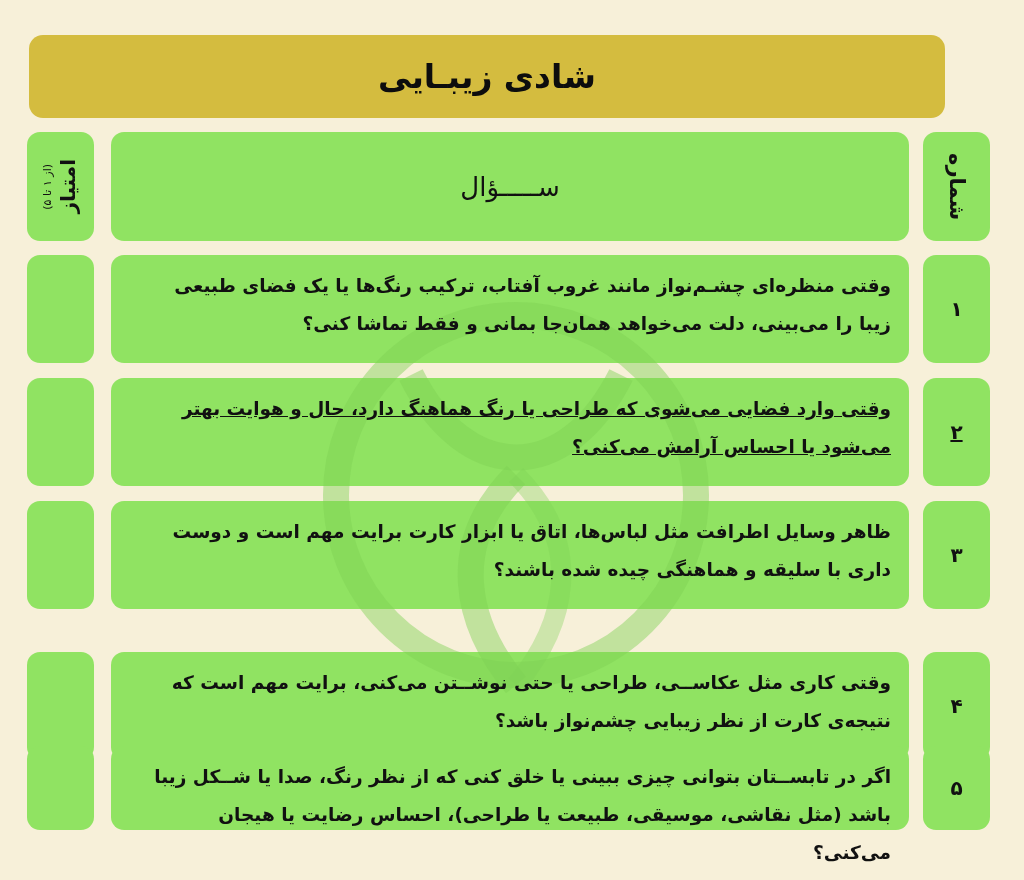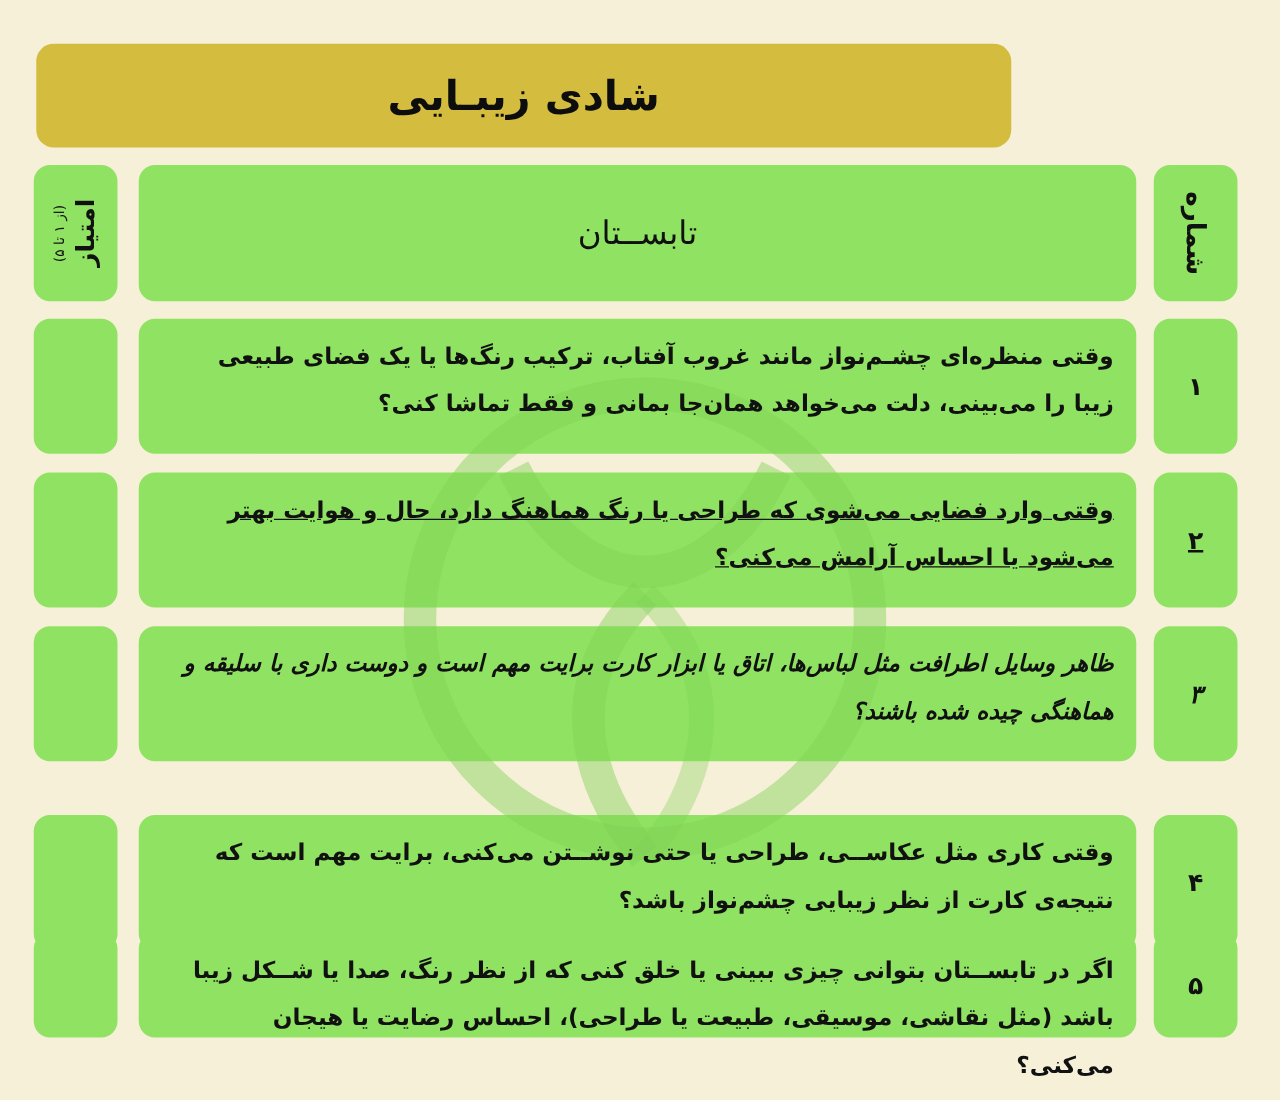--- a/index.html
+++ b/index.html
@@ -12,21 +12,21 @@
       background: #f7f0d9;
       position: relative;
       overflow: hidden;
       font-family: "DejaVu Sans", sans-serif;
       color: #111;
     }
     .title-bar {
       position: absolute;
       left: 29px;
       top: 35px;
-      width: 780px;
+      width: 916px;
       height: 83px;
       background: #d4bc3f;
       border-radius: 14px;
       display: flex;
       align-items: center;
       justify-content: center;
     }
     .title-bar .title {
       font-family: "DejaVu Sans", sans-serif;
       font-weight: bold;
@@ -104,21 +104,21 @@
       position: absolute;
       left: 316px;
       top: 285px;
       width: 400px;
       height: 420px;
       z-index: 1;
       pointer-events: none;
     }
     .row1 { top: 255px; height: 108px; }
     .row2 { top: 378px; height: 108px; text-decoration: underline; }
-    .row3 { top: 501px; height: 108px; font-style: italic; }
+    .row3 { top: 501px; height: 108px; }
     .row4 { top: 624px; height: 108px; margin-top: 28px; }
     .row5 { top: 746px; height: 84px; }
     .head { top: 132px; height: 109px; }
   </style>
 </head>
 <body>
 
 <div class="title-bar">
   <span class="title">شادی زیبـایی</span>
 </div>
@@ -127,21 +127,21 @@
   <circle cx="200" cy="210" r="180" fill="none" stroke="#7fd155" stroke-opacity="0.45" stroke-width="26"></circle>
   <path d="M95 90 C 150 200, 250 200, 305 90" fill="none" stroke="#7fd155" stroke-opacity="0.45" stroke-width="26"></path>
   <path d="M200 190 C 130 260, 150 340, 200 400" fill="none" stroke="#7fd155" stroke-opacity="0.45" stroke-width="26"></path>
   <path d="M200 190 C 270 260, 250 340, 200 400" fill="none" stroke="#7fd155" stroke-opacity="0.35" stroke-width="20"></path>
 </svg>
 
 <div class="cell col-number head vertical number-head">
   <span class="label">شماره</span>
 </div>
 <div class="cell col-question head question-head">
-  <span>تابســتان</span>
+  <span>ســـــؤال</span>
 </div>
 <div class="cell col-score head score-head">
   <span class="main">امتیاز</span>
   <span class="sub">(از ۱ تا ۵)</span>
 </div>
 
 <div class="cell col-number row1 num">
   <span>۱</span>
 </div>
 <div class="cell col-question row1">

